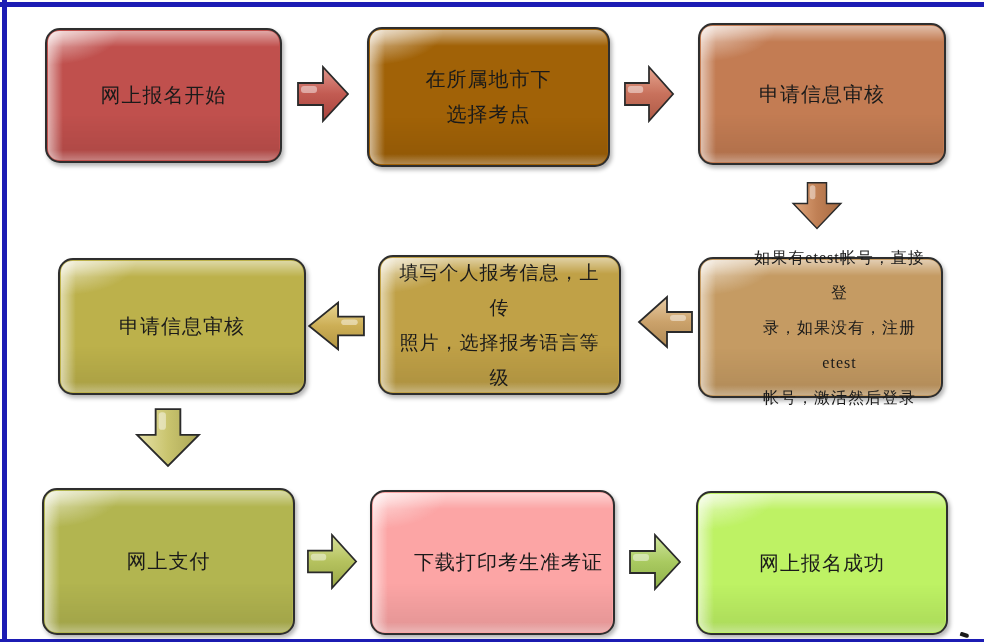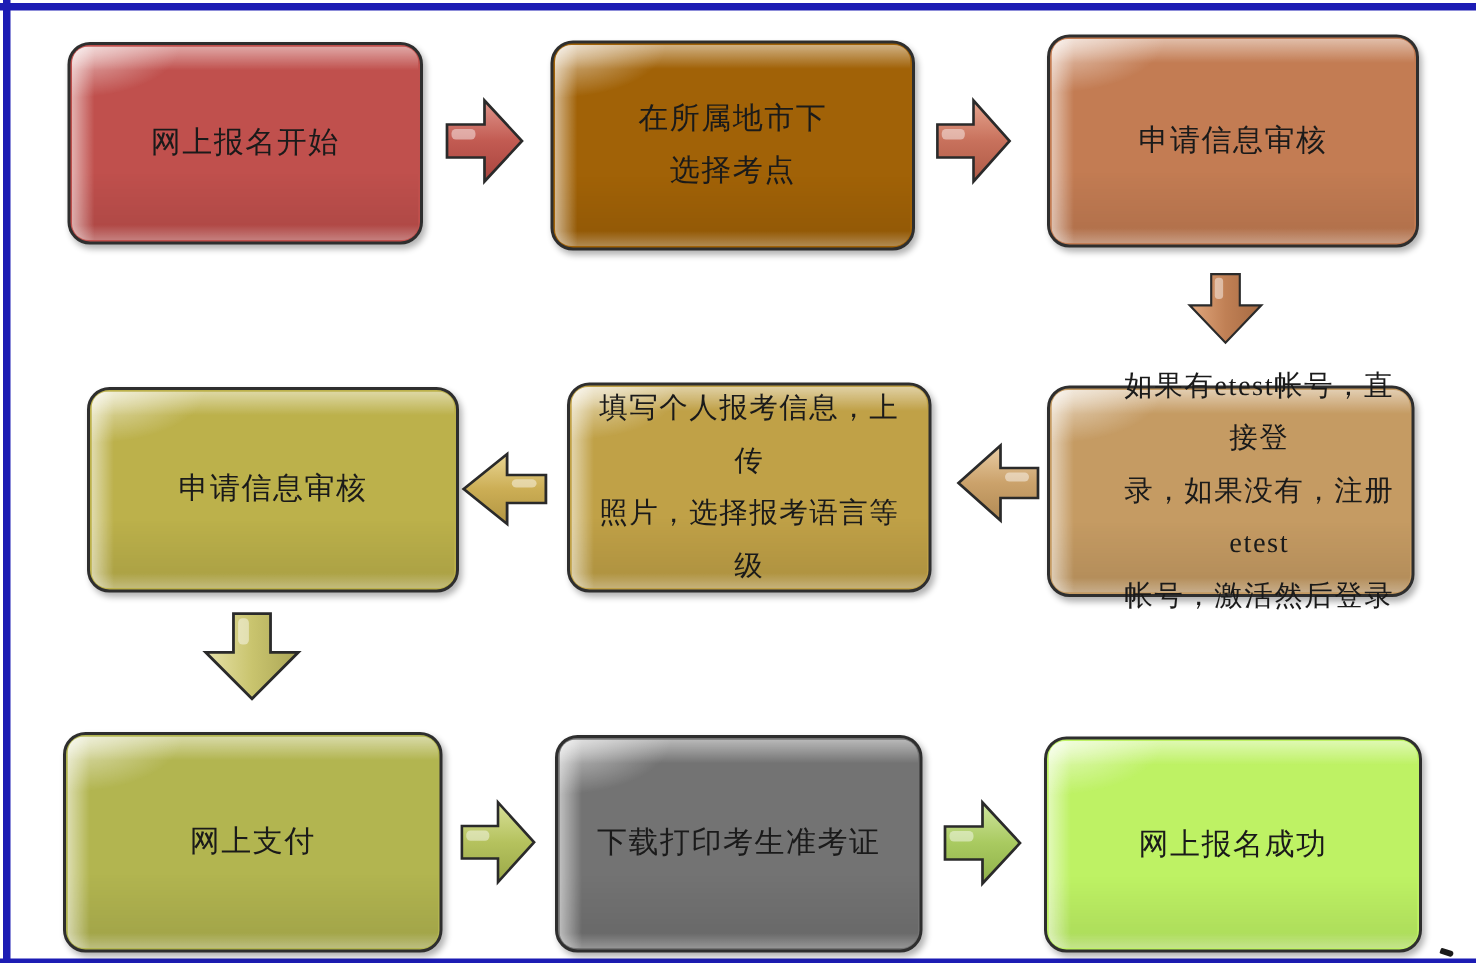--- a/index.html
+++ b/index.html
@@ -91,21 +91,21 @@
       <stop offset="0" stop-color="#E2A87E"></stop>
       <stop offset="0.5" stop-color="#C08055"></stop>
       <stop offset="1" stop-color="#A66A42"></stop>
     </linearGradient>
       </defs>
     <polygon points="22,2 46,2 46,27 64,27 34,57 4,27 22,27" fill="url(#ga3)" stroke="#2a2a2a" stroke-width="1.8"></polygon>
     <rect x="25" y="5" width="7" height="17" rx="3" fill="#ffffff" opacity="0.45"></rect>
   </svg>
 
   <div class="node" style="left: 698px; top: 257px; width: 245px; height: 141px; background-color: rgb(197, 155, 99);">
-    <span class="node-label" style="font-size:19px;padding-left:48px;">如果有etest帐号，直接登
+    <span class="node-label" style="font-size:16px;padding-left:48px;">如果有etest帐号，直接登
 录，如果没有，注册etest
 帐号，激活然后登录</span>
   </div>
 
   <svg class="arrow" style="left:636px; top:292px; width:58px; height:60px;" viewBox="0 0 58 60" preserveAspectRatio="none">
     <defs>
         <linearGradient id="ga4" x1="0" y1="0" x2="0" y2="1">
       <stop offset="0" stop-color="#E9CDA6"></stop>
       <stop offset="0.5" stop-color="#CBA26B"></stop>
       <stop offset="1" stop-color="#B18A54"></stop>
@@ -157,21 +157,21 @@
         <linearGradient id="ga7" x1="0" y1="0" x2="0" y2="1">
       <stop offset="0" stop-color="#D9E19A"></stop>
       <stop offset="0.5" stop-color="#B5C25E"></stop>
       <stop offset="1" stop-color="#9BA848"></stop>
     </linearGradient>
       </defs>
     <polygon points="2,21 27,21 27,5 52,32 27,59 27,43 2,43" fill="url(#ga7)" stroke="#2a2a2a" stroke-width="1.8"></polygon>
     <rect x="5" y="24" width="16" height="7" rx="3" fill="#ffffff" opacity="0.45"></rect>
   </svg>
 
-  <div class="node" style="left: 370px; top: 490px; width: 245px; height: 145px; background-color: #737373;">
+  <div class="node" style="left: 370px; top: 490px; width: 245px; height: 145px; background-color: #fca5a5; justify-content: flex-end;">
     <span class="node-label">下载打印考生准考证</span>
   </div>
 
   <svg class="arrow" style="left:628px; top:530px; width:54px; height:64px;" viewBox="0 0 54 64" preserveAspectRatio="none">
     <defs>
         <linearGradient id="ga8" x1="0" y1="0" x2="0" y2="1">
       <stop offset="0" stop-color="#D0E5A0"></stop>
       <stop offset="0.5" stop-color="#A9CA60"></stop>
       <stop offset="1" stop-color="#8FB04A"></stop>
     </linearGradient>

